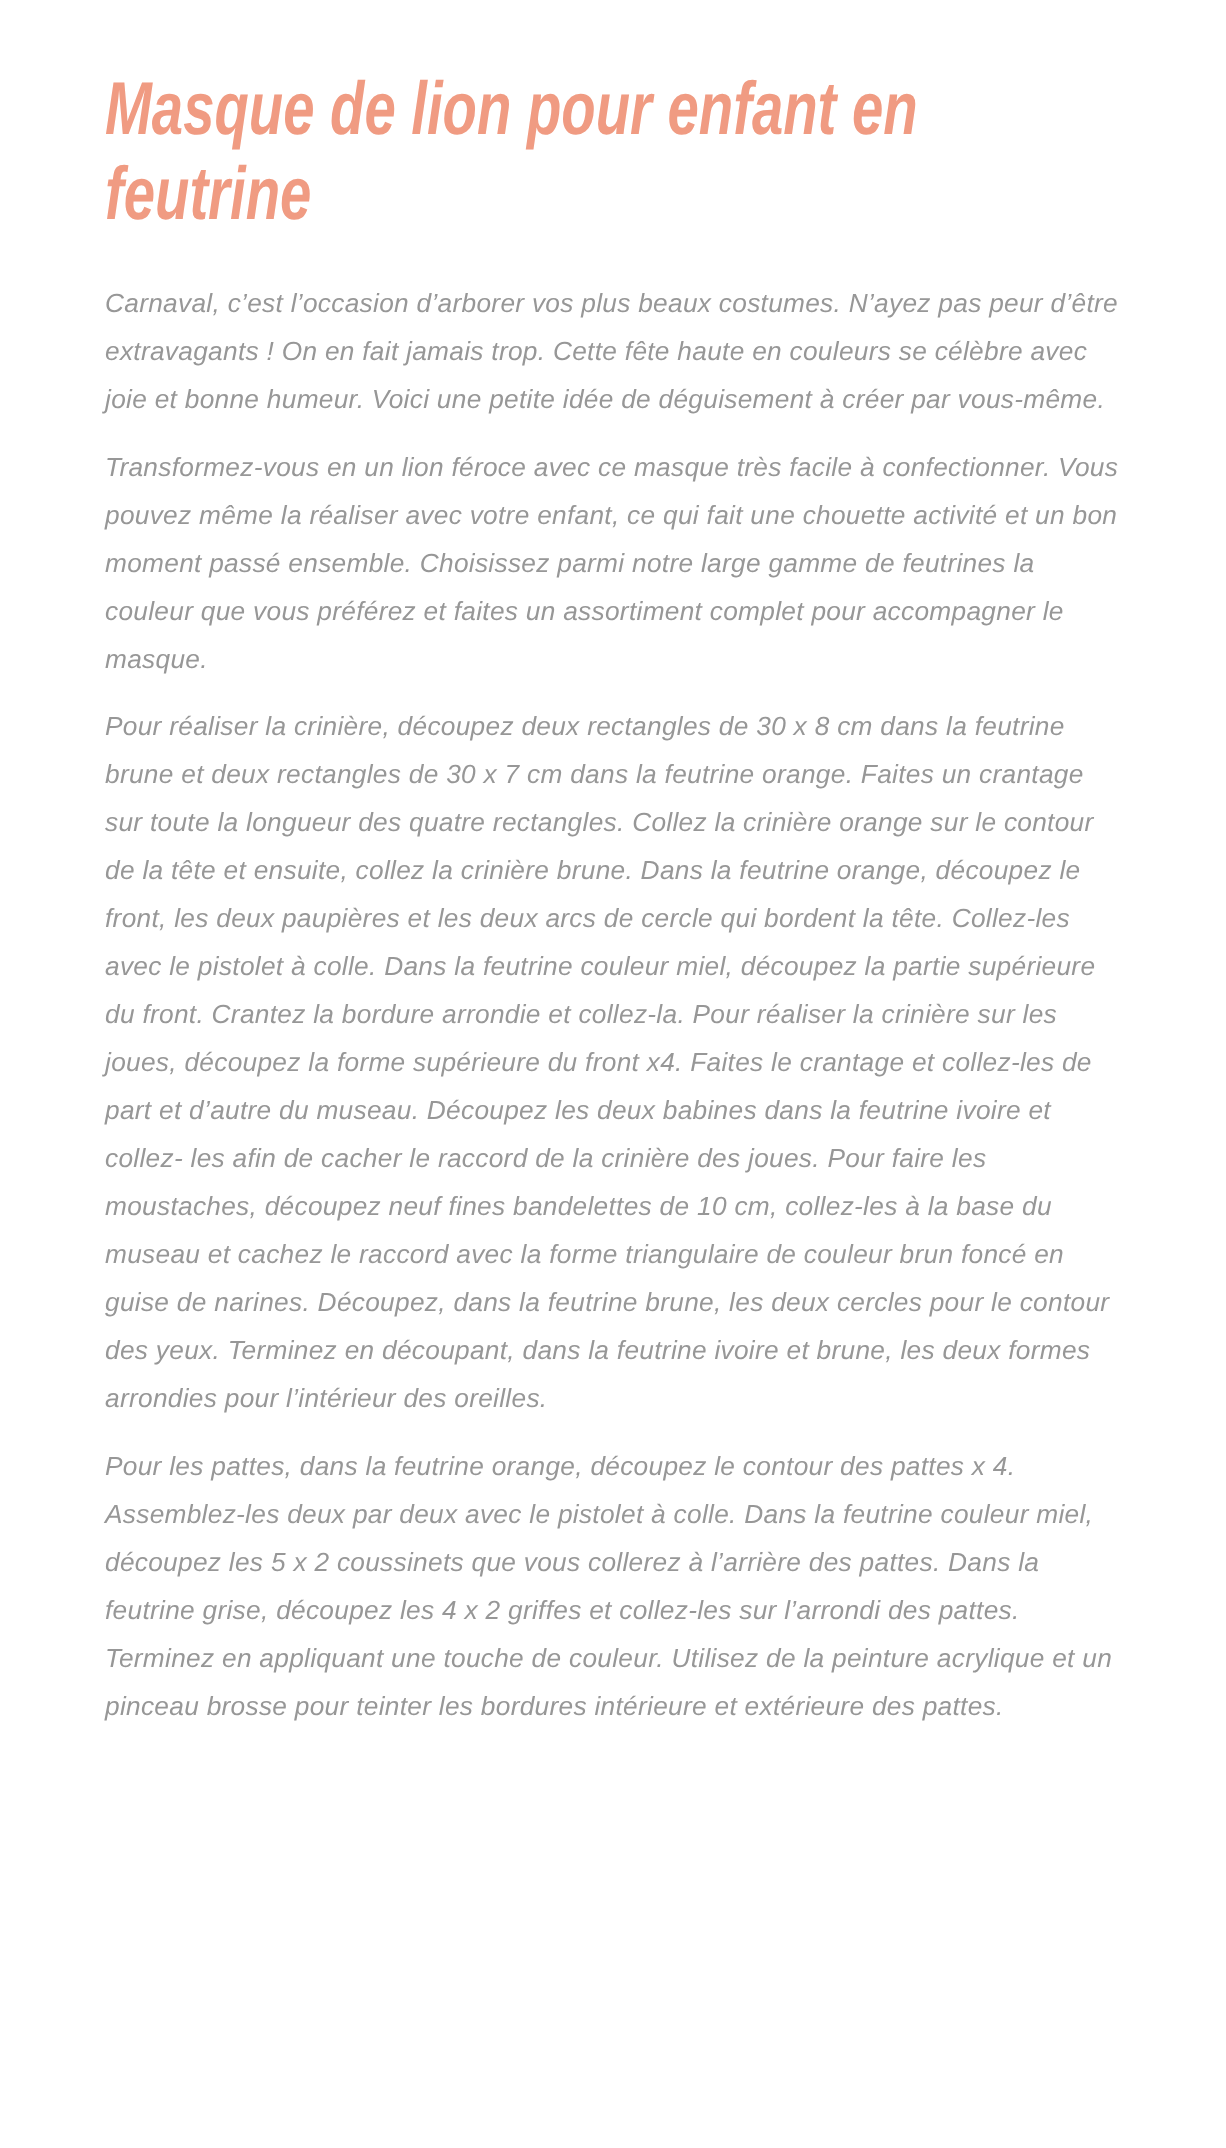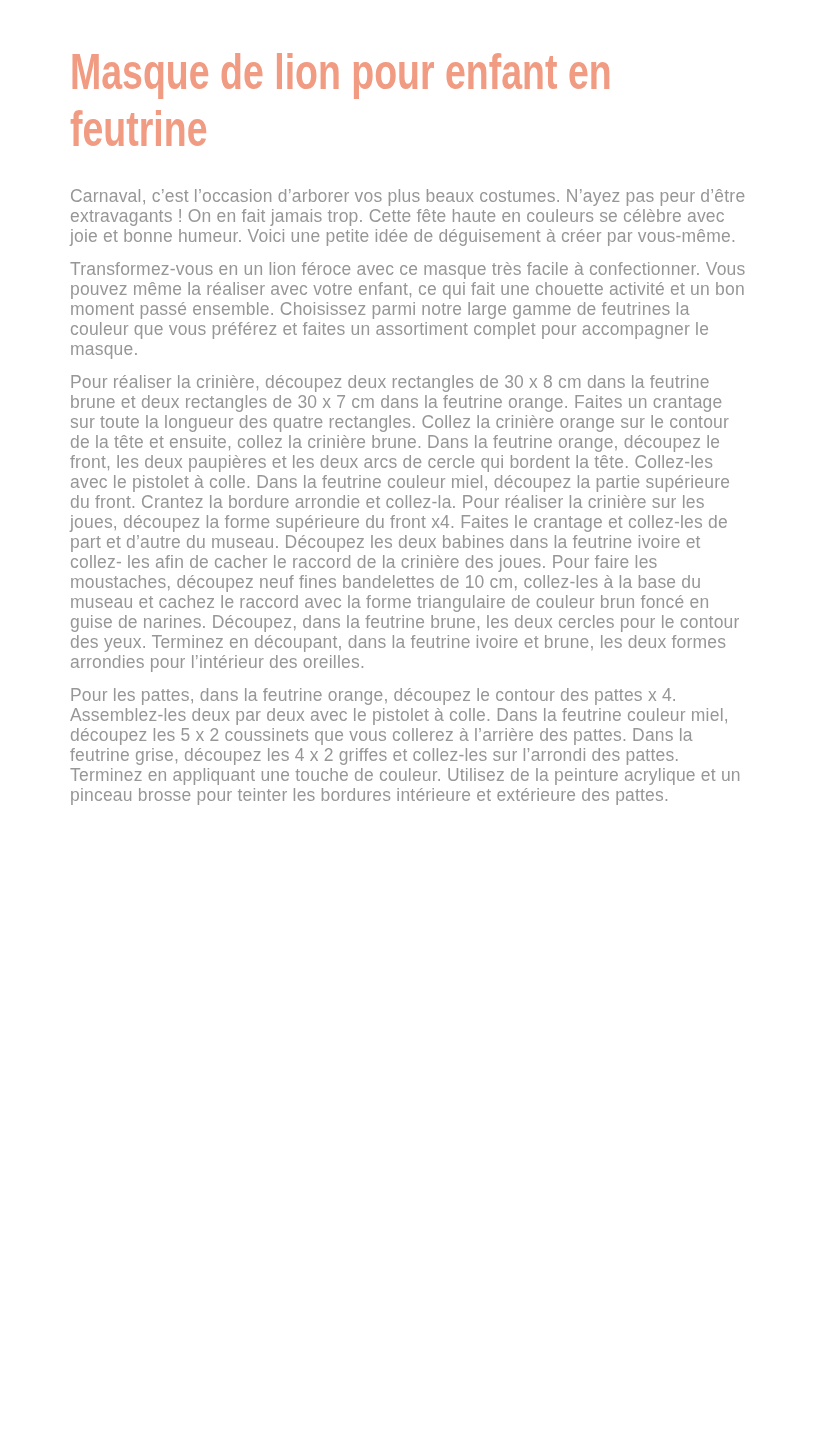--- a/index.html
+++ b/index.html
@@ -9,37 +9,38 @@
   }
   body {
     width: 817px;
     height: 1432px;
     overflow: hidden;
     font-family: "Liberation Sans", sans-serif;
   }
   .article {
     padding: 44px 32px 0 70px;
     width: 677px;
+    font-style: italic;
   }
   .page-title {
     margin: 0 0 28px 0;
     color: #f09b82;
     font-size: 50px;
     line-height: 57px;
     font-weight: 700;
     letter-spacing: 0px;
     width: 905px;              
     transform: scaleX(0.75);   
     transform-origin: 0 0;
   }
   .body-paragraph {
     margin: 0 0 13px 0;
     color: #979797;
     font-size: 17.5px;
-    line-height: 20px;
+    line-height: 32px;
     letter-spacing: 0.2px;
     font-weight: 400;
   }
 </style>
 </head>
 <body>
 
 <div class="article">
   <h1 class="page-title">Masque de lion pour enfant en feutrine</h1>
 

